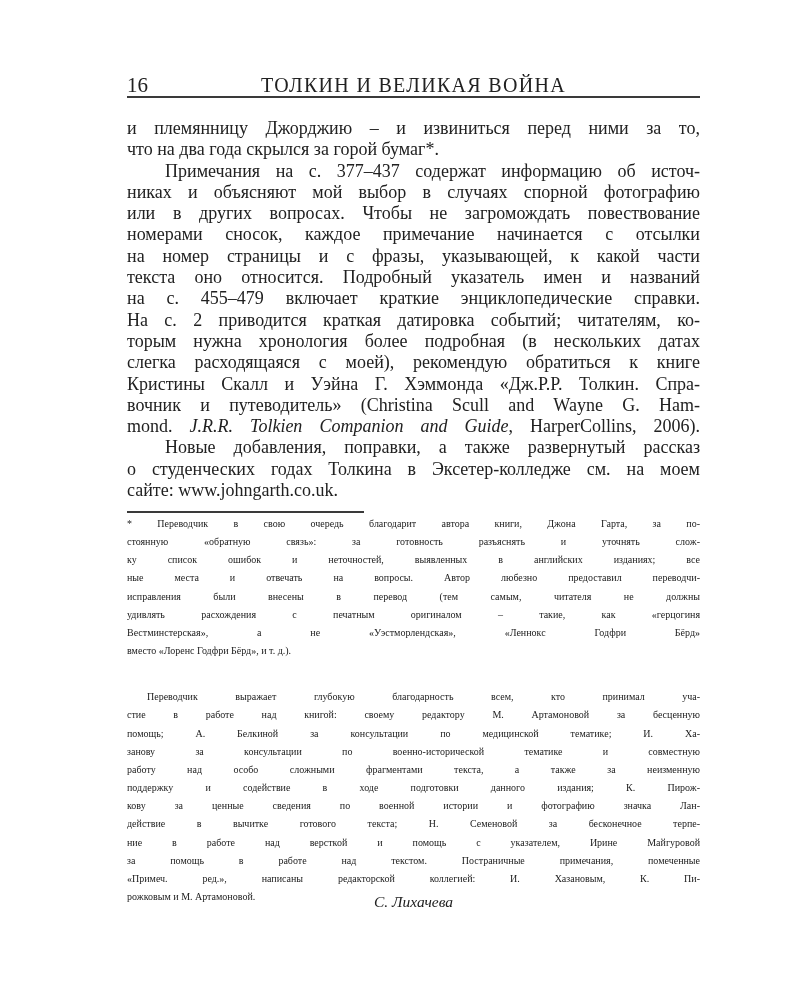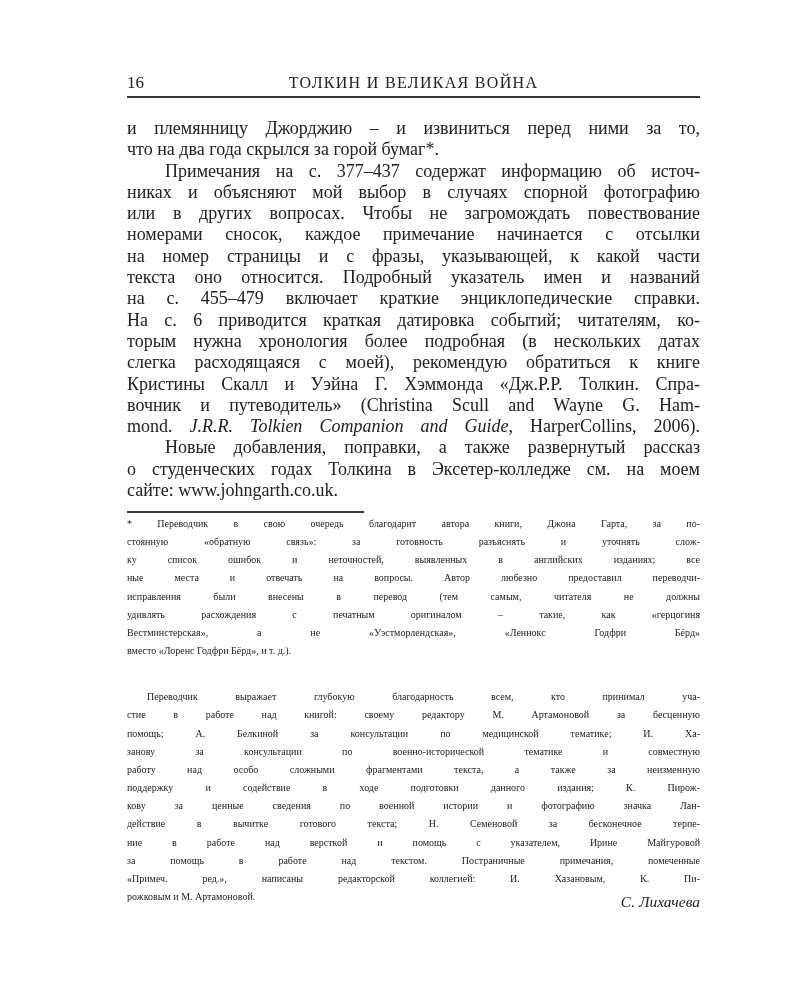--- a/index.html
+++ b/index.html
@@ -15,26 +15,26 @@
     width: 800px; height: 1000px;
     background: #ffffff;
   }
   .header {
     position: absolute;
     left: 127px; top: 72px;
     width: 573px; height: 22px;
   }
   .pagenum {
     position: absolute; left: 0; top: 1px;
-    font-size: 17px;
+    font-size: 21px;
   }
   .title {
     position: absolute; left: 0; right: 0; top: 2px;
     text-align: center;
-    font-size: 16px;
+    font-size: 20px;
     letter-spacing: 1.3px;
     font-weight: 500;
   }
   .header-rule {
     position: absolute;
     left: 127px; top: 96px;
     width: 573px; height: 2px;
     background: #3a3a3a;
   }
   .body-text {
@@ -54,21 +54,21 @@
     position: absolute;
     left: 127px; top: 515px;
     width: 573px;
     font-size: 10px;
     line-height: 18.15px;
   }
   .signature {
     position: absolute;
     left: 127px; top: 893px;
     width: 573px;
-    text-align: right;
+    text-align: center;
     font-style: italic;
     font-size: 15.5px;
   }
   .tline {
     text-align: justify;
     text-align-last: justify;
     white-space: normal;
   }
   .tline.endline {
     text-align-last: left;
@@ -90,21 +90,21 @@
   <div class="body-text">
       <div class="tline"><span>и племянницу Джорджию – и извиниться перед ними за то,</span></div>
       <div class="tline endline"><span>что на два года скрылся за горой бумаг*.</span></div>
       <div class="tline" style="text-indent: 38px;"><span>Примечания на с. 377–437 содержат информацию об источ-</span></div>
       <div class="tline"><span>никах и объясняют мой выбор в случаях спорной фотографию</span></div>
       <div class="tline"><span>или в других вопросах. Чтобы не загромождать повествование</span></div>
       <div class="tline"><span>номерами сносок, каждое примечание начинается с отсылки</span></div>
       <div class="tline"><span>на номер страницы и с фразы, указывающей, к какой части</span></div>
       <div class="tline"><span>текста оно относится. Подробный указатель имен и названий</span></div>
       <div class="tline"><span>на с. 455–479 включает краткие энциклопедические справки.</span></div>
-      <div class="tline"><span>На с. 6 приводится краткая датировка событий; читателям, ко-</span></div>
+      <div class="tline"><span>На с. 2 приводится краткая датировка событий; читателям, ко-</span></div>
       <div class="tline"><span>торым нужна хронология более подробная (в нескольких датах</span></div>
       <div class="tline"><span>слегка расходящаяся с моей), рекомендую обратиться к книге</span></div>
       <div class="tline"><span>Кристины Скалл и Уэйна Г. Хэммонда «Дж.Р.Р. Толкин. Спра-</span></div>
       <div class="tline"><span>вочник и путеводитель» (Christina Scull and Wayne G. Ham-</span></div>
       <div class="tline"><span>mond. </span><span class="it">J.R.R. Tolkien Companion and Guide</span><span>, HarperCollins, 2006).</span></div>
       <div class="tline" style="text-indent: 38px;"><span>Новые добавления, поправки, а также развернутый рассказ</span></div>
       <div class="tline"><span>о студенческих годах Толкина в Эксетер-колледже см. на моем</span></div>
       <div class="tline endline"><span>сайте: www.johngarth.co.uk.</span></div>
     </div>
 

